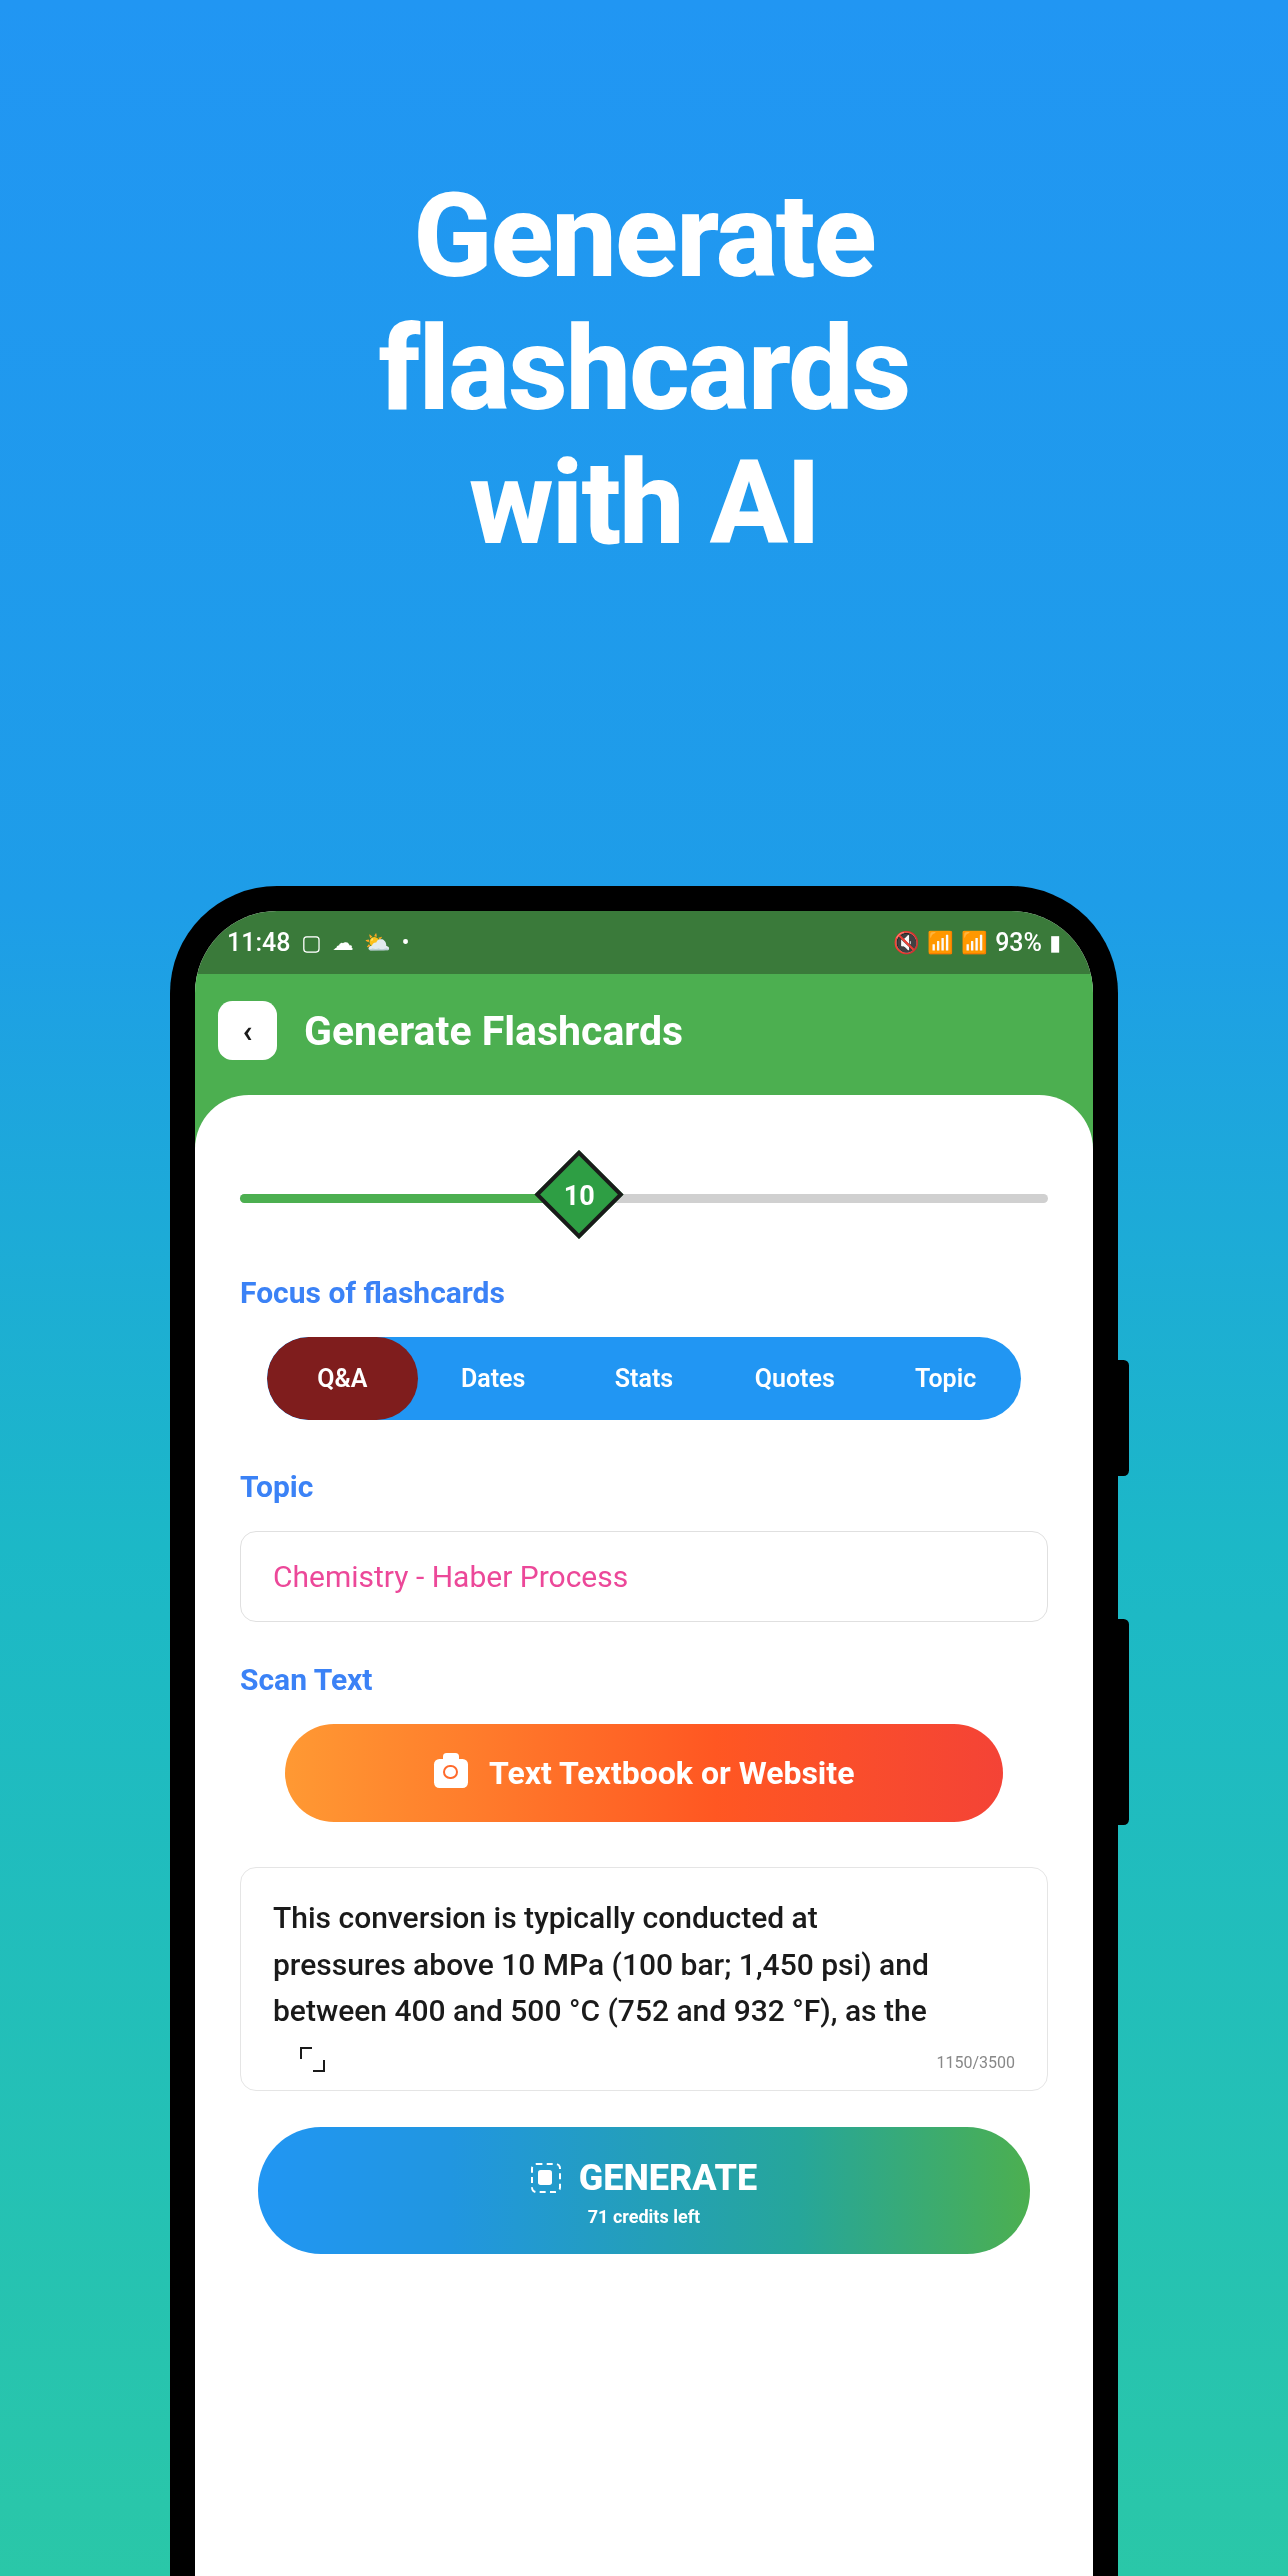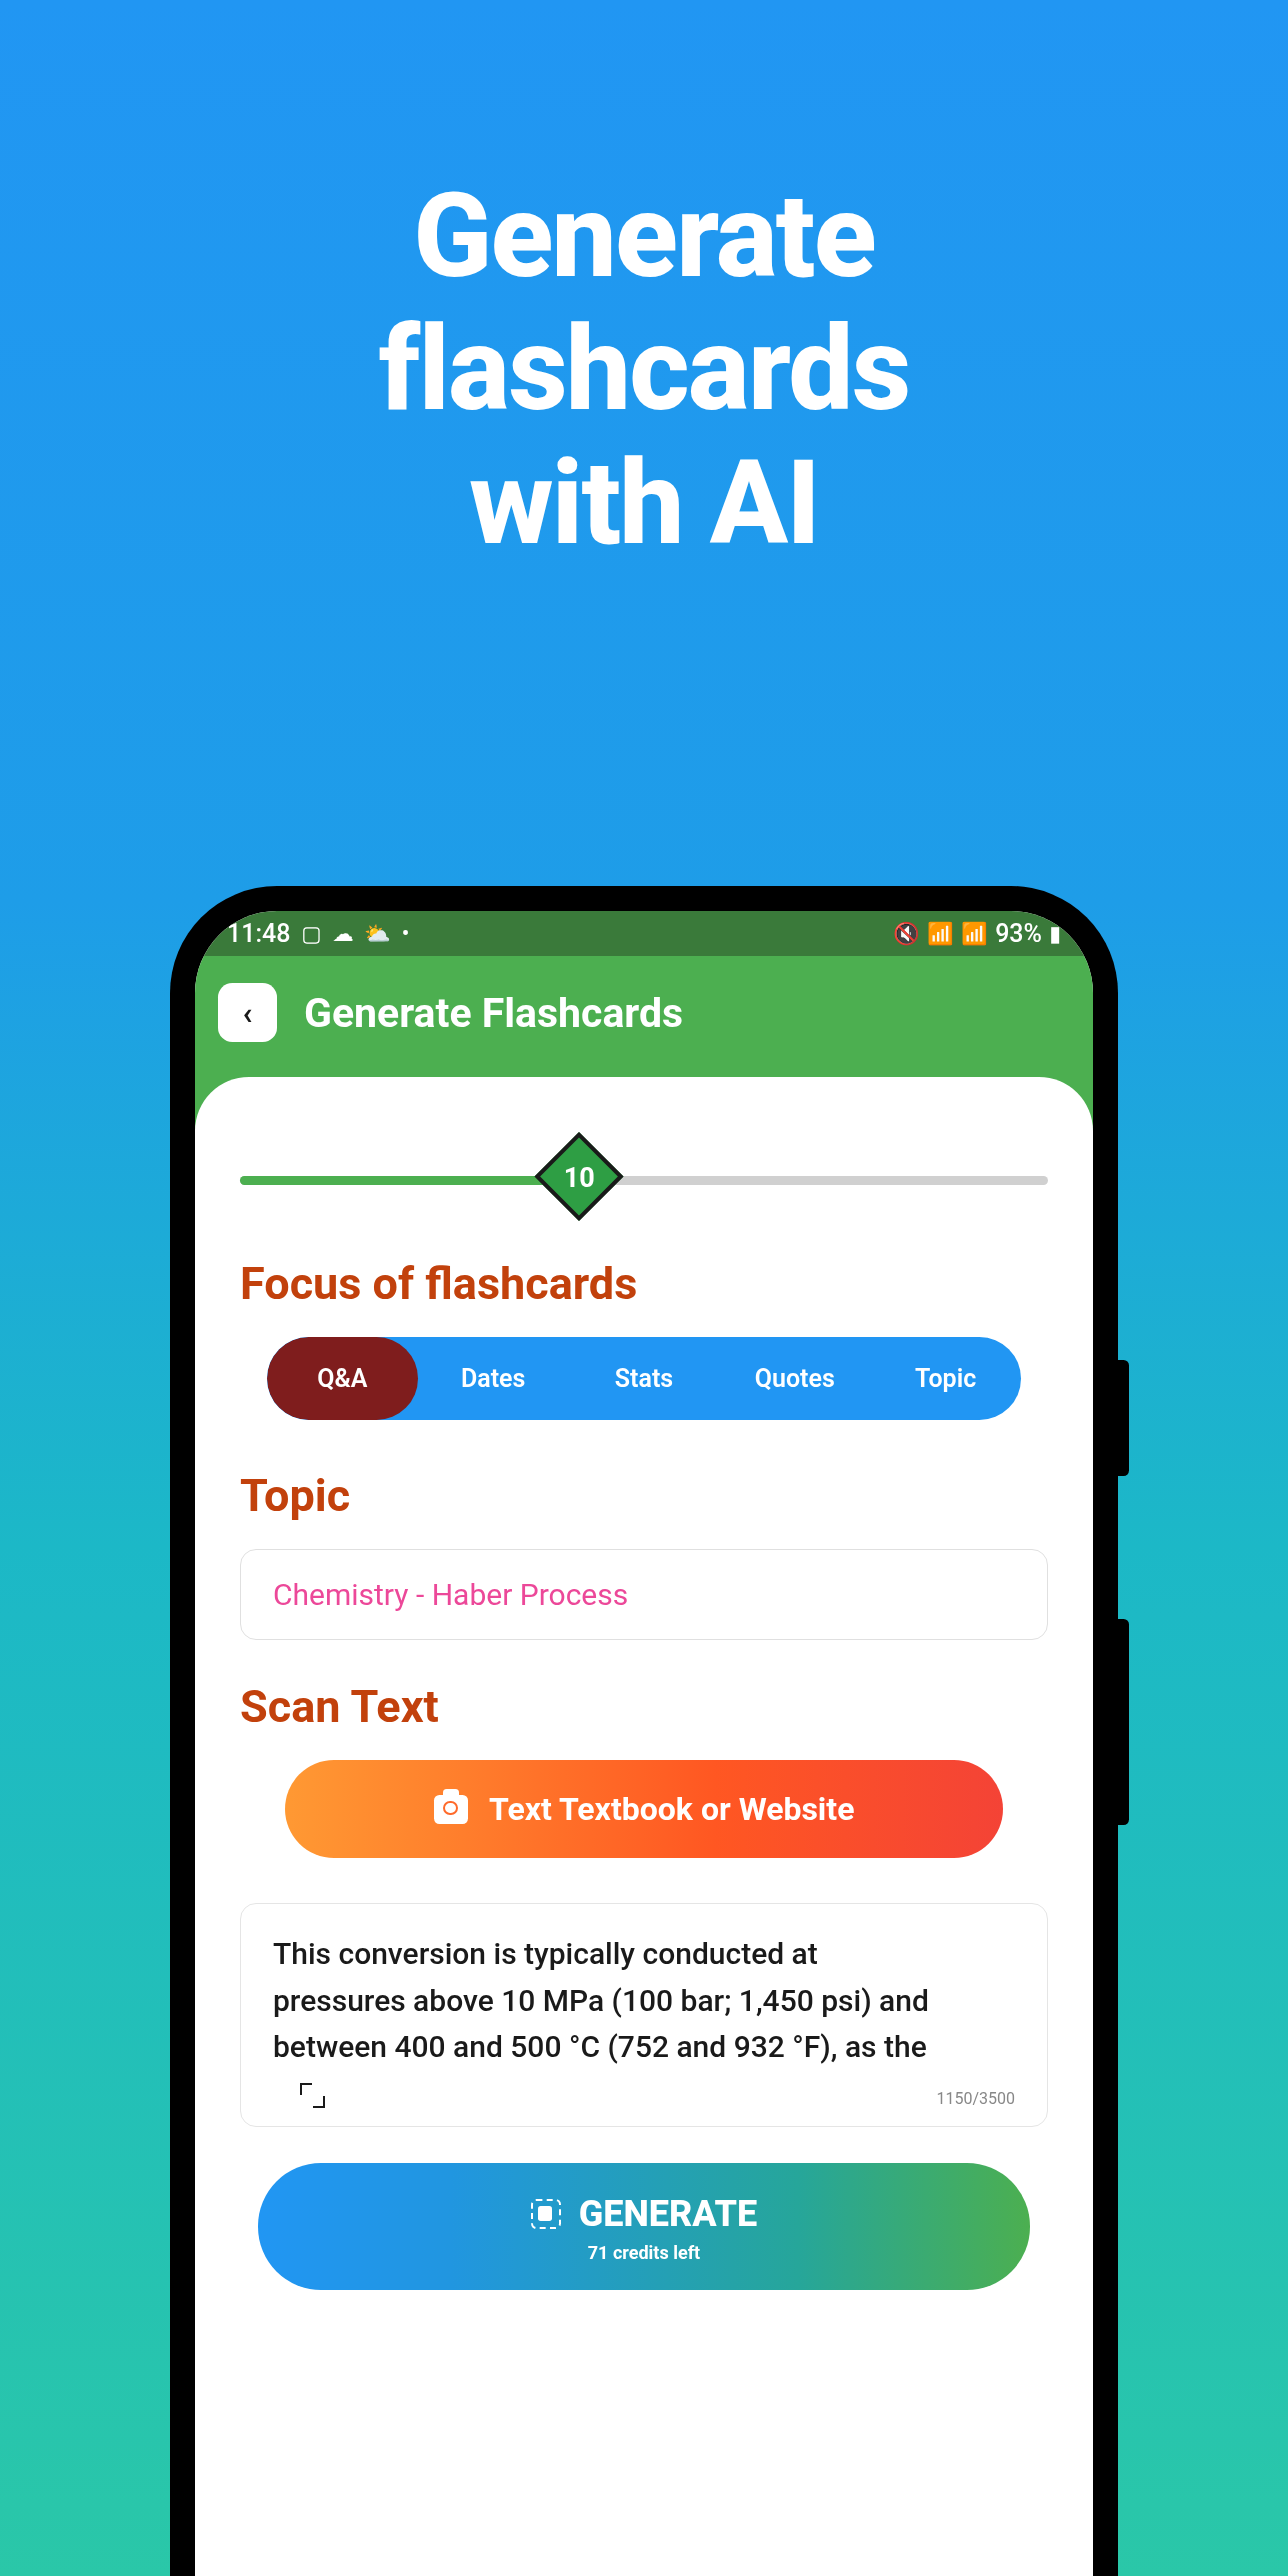--- a/index.html
+++ b/index.html
@@ -58,21 +58,21 @@
   .phone-screen {
     width: 100%;
     height: 100%;
     background: #ffffff;
     border-radius: 82px;
     overflow: hidden;
     position: relative;
   }
   
   .status-bar {
-    height: 45px;
+    height: 63px;
     background: #3a7a3a;
     display: flex;
     align-items: center;
     justify-content: space-between;
     padding: 16px 32px;
     color: #ffffff;
     font-size: 25px;
     font-weight: 500;
   }
   
@@ -157,23 +157,23 @@
     top: 12.5px;
     left: 42%;
     transform: translateX(-50%);
     color: #ffffff;
     font-size: 27px;
     font-weight: 700;
     z-index: 2;
   }
   
   .section-title {
-    font-size: 45px;
-    font-weight: 700;
-    color: #c2410c;
+    font-size: 30px;
+    font-weight: 700;
+    color: #3b82f6;
     margin-bottom: 27px;
   }
   
   .chip-row {
     display: flex;
     background: #2196f3;
     border-radius: 45px;
     padding: 0;
     margin: 0 27px 49px 27px;
     overflow: hidden;

